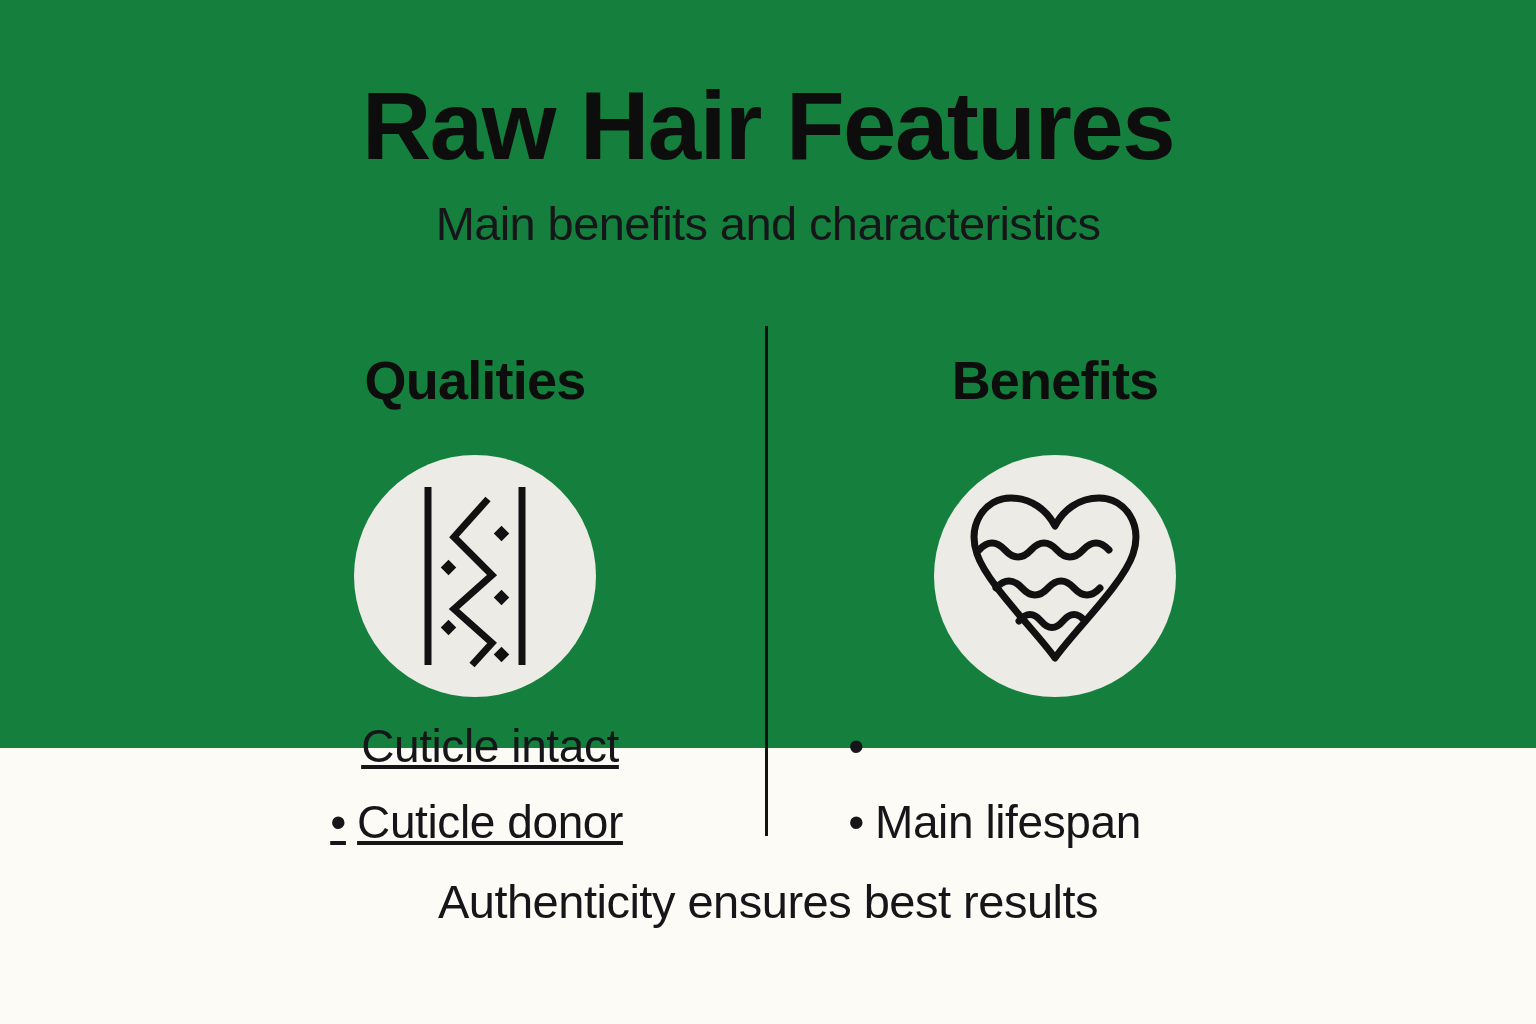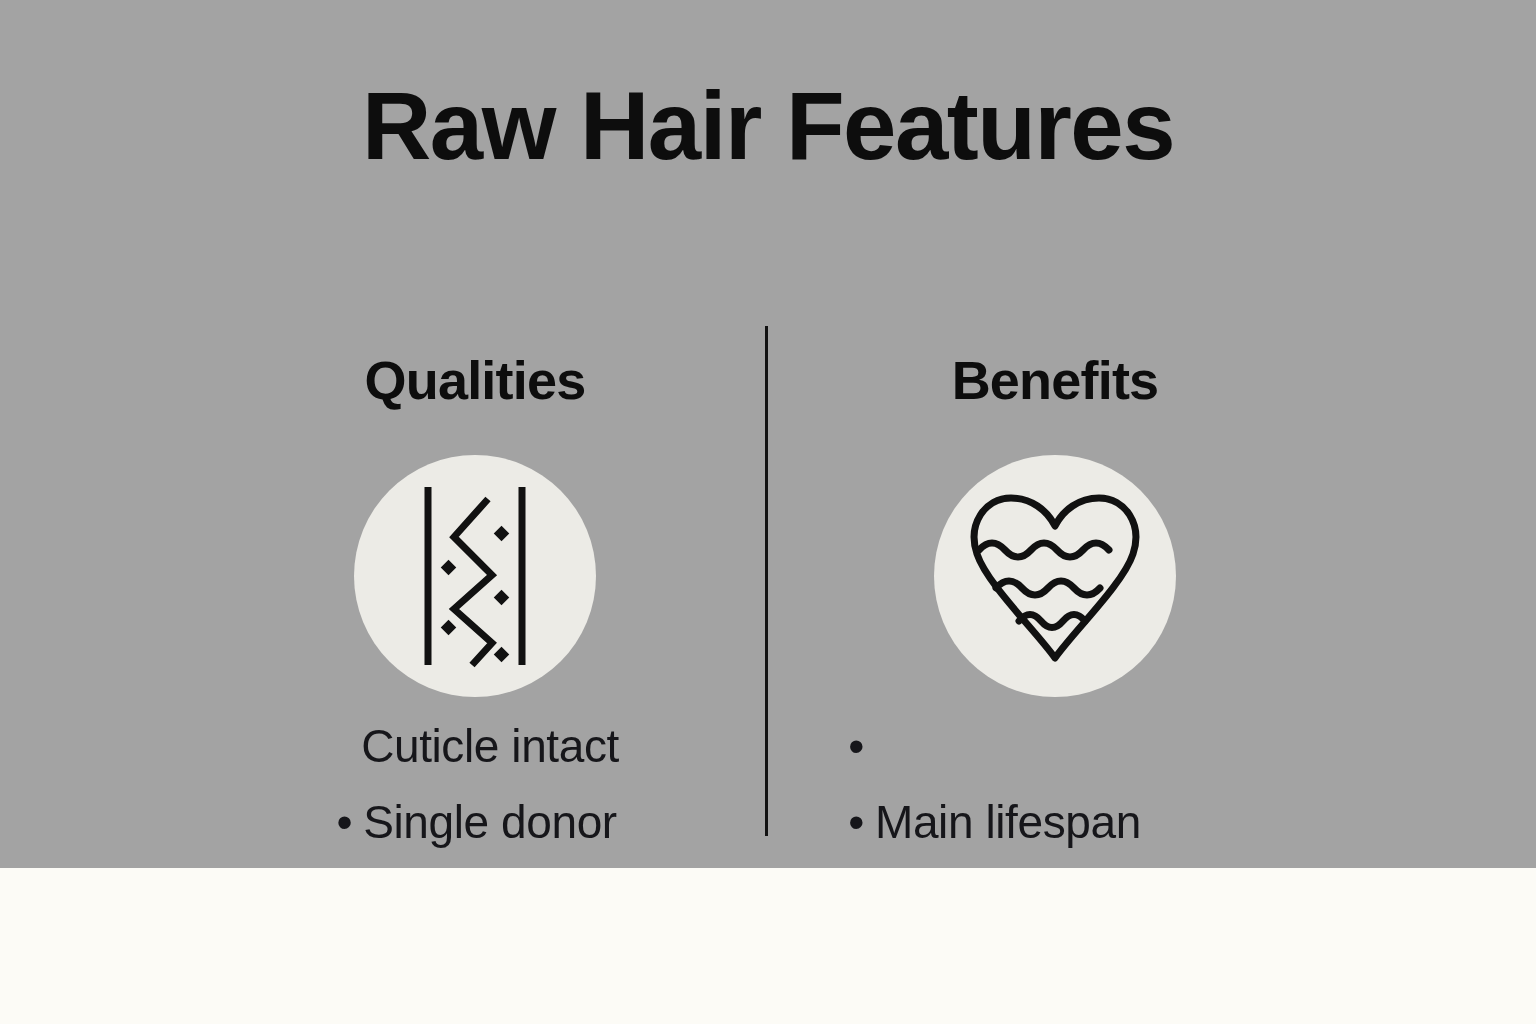--- a/index.html
+++ b/index.html
@@ -11,22 +11,22 @@
     height: 1024px;
     background: #FCFBF6;
     font-family: "Liberation Sans", sans-serif;
     color: #111111;
     overflow: hidden;
   }
 
   .poster {
     position: relative;
     width: 1536px;
-    height: 868px;
-    background: #a3a3a3;
+    height: 748px;
+    background: #15803d;
     box-sizing: border-box;
   }
 
   
   .header {
     position: absolute;
     top: 78px;
     left: 0;
     width: 1536px;
     text-align: center;
@@ -116,21 +116,21 @@
     display: flex;
     align-items: baseline;
     font-size: 46px;
     font-weight: 400;
     letter-spacing: -0.4px;
     line-height: 1.0;
     color: #16161A;
     height: 76px;
     white-space: nowrap;
   }
-  .bullets-left .bullet-row  { justify-content: center; }
+  .bullets-left .bullet-row  { justify-content: center; text-decoration: underline; }
   .bullets-right .bullet-row { justify-content: flex-start; padding-left: 50px; }
 
   .bullet-dot {
     width: 22px;
     flex: 0 0 22px;
     text-align: center;
     font-size: 46px;
     line-height: 1.0;
     color: #16161A;
   }
@@ -155,20 +155,21 @@
     white-space: nowrap;
   }
 </style>
 </head>
 <body>
 
 <div class="poster">
 
   <div class="header">
     <h1 class="title">Raw Hair Features</h1>
+    <p class="subtitle">Main benefits and characteristics</p>
   </div>
 
   <div class="columns">
 
     <div class="divider"></div>
 
     <div class="col col-left">
 
       <h2 class="col-heading">Qualities</h2>
 
@@ -192,21 +193,21 @@
         </div>
       </div>
 
       <div class="bullets bullets-left">
         <div class="bullet-row">
           <span class="bullet-dot hidden"></span>
           <span class="bullet-label">Cuticle intact</span>
         </div>
         <div class="bullet-row">
           <span class="bullet-dot">•</span>
-          <span class="bullet-label">Single donor</span>
+          <span class="bullet-label">Cuticle donor</span>
         </div>
       </div>
     </div>
 
     <div class="col col-right">
 
       <h2 class="col-heading">Benefits</h2>
 
       <div class="icon-wrap">
         <div class="icon-circle">
@@ -245,14 +246,17 @@
           <span class="bullet-dot">•</span>
         </div>
         <div class="bullet-row">
           <span class="bullet-dot">•</span>
           <span class="bullet-label">Main lifespan</span>
         </div>
       </div>
     </div>
   </div>
 
+  <div class="footer">
+    <p class="footer-text">Authenticity ensures best results</p>
+  </div>
 
 </div>
 
 </body></html>

